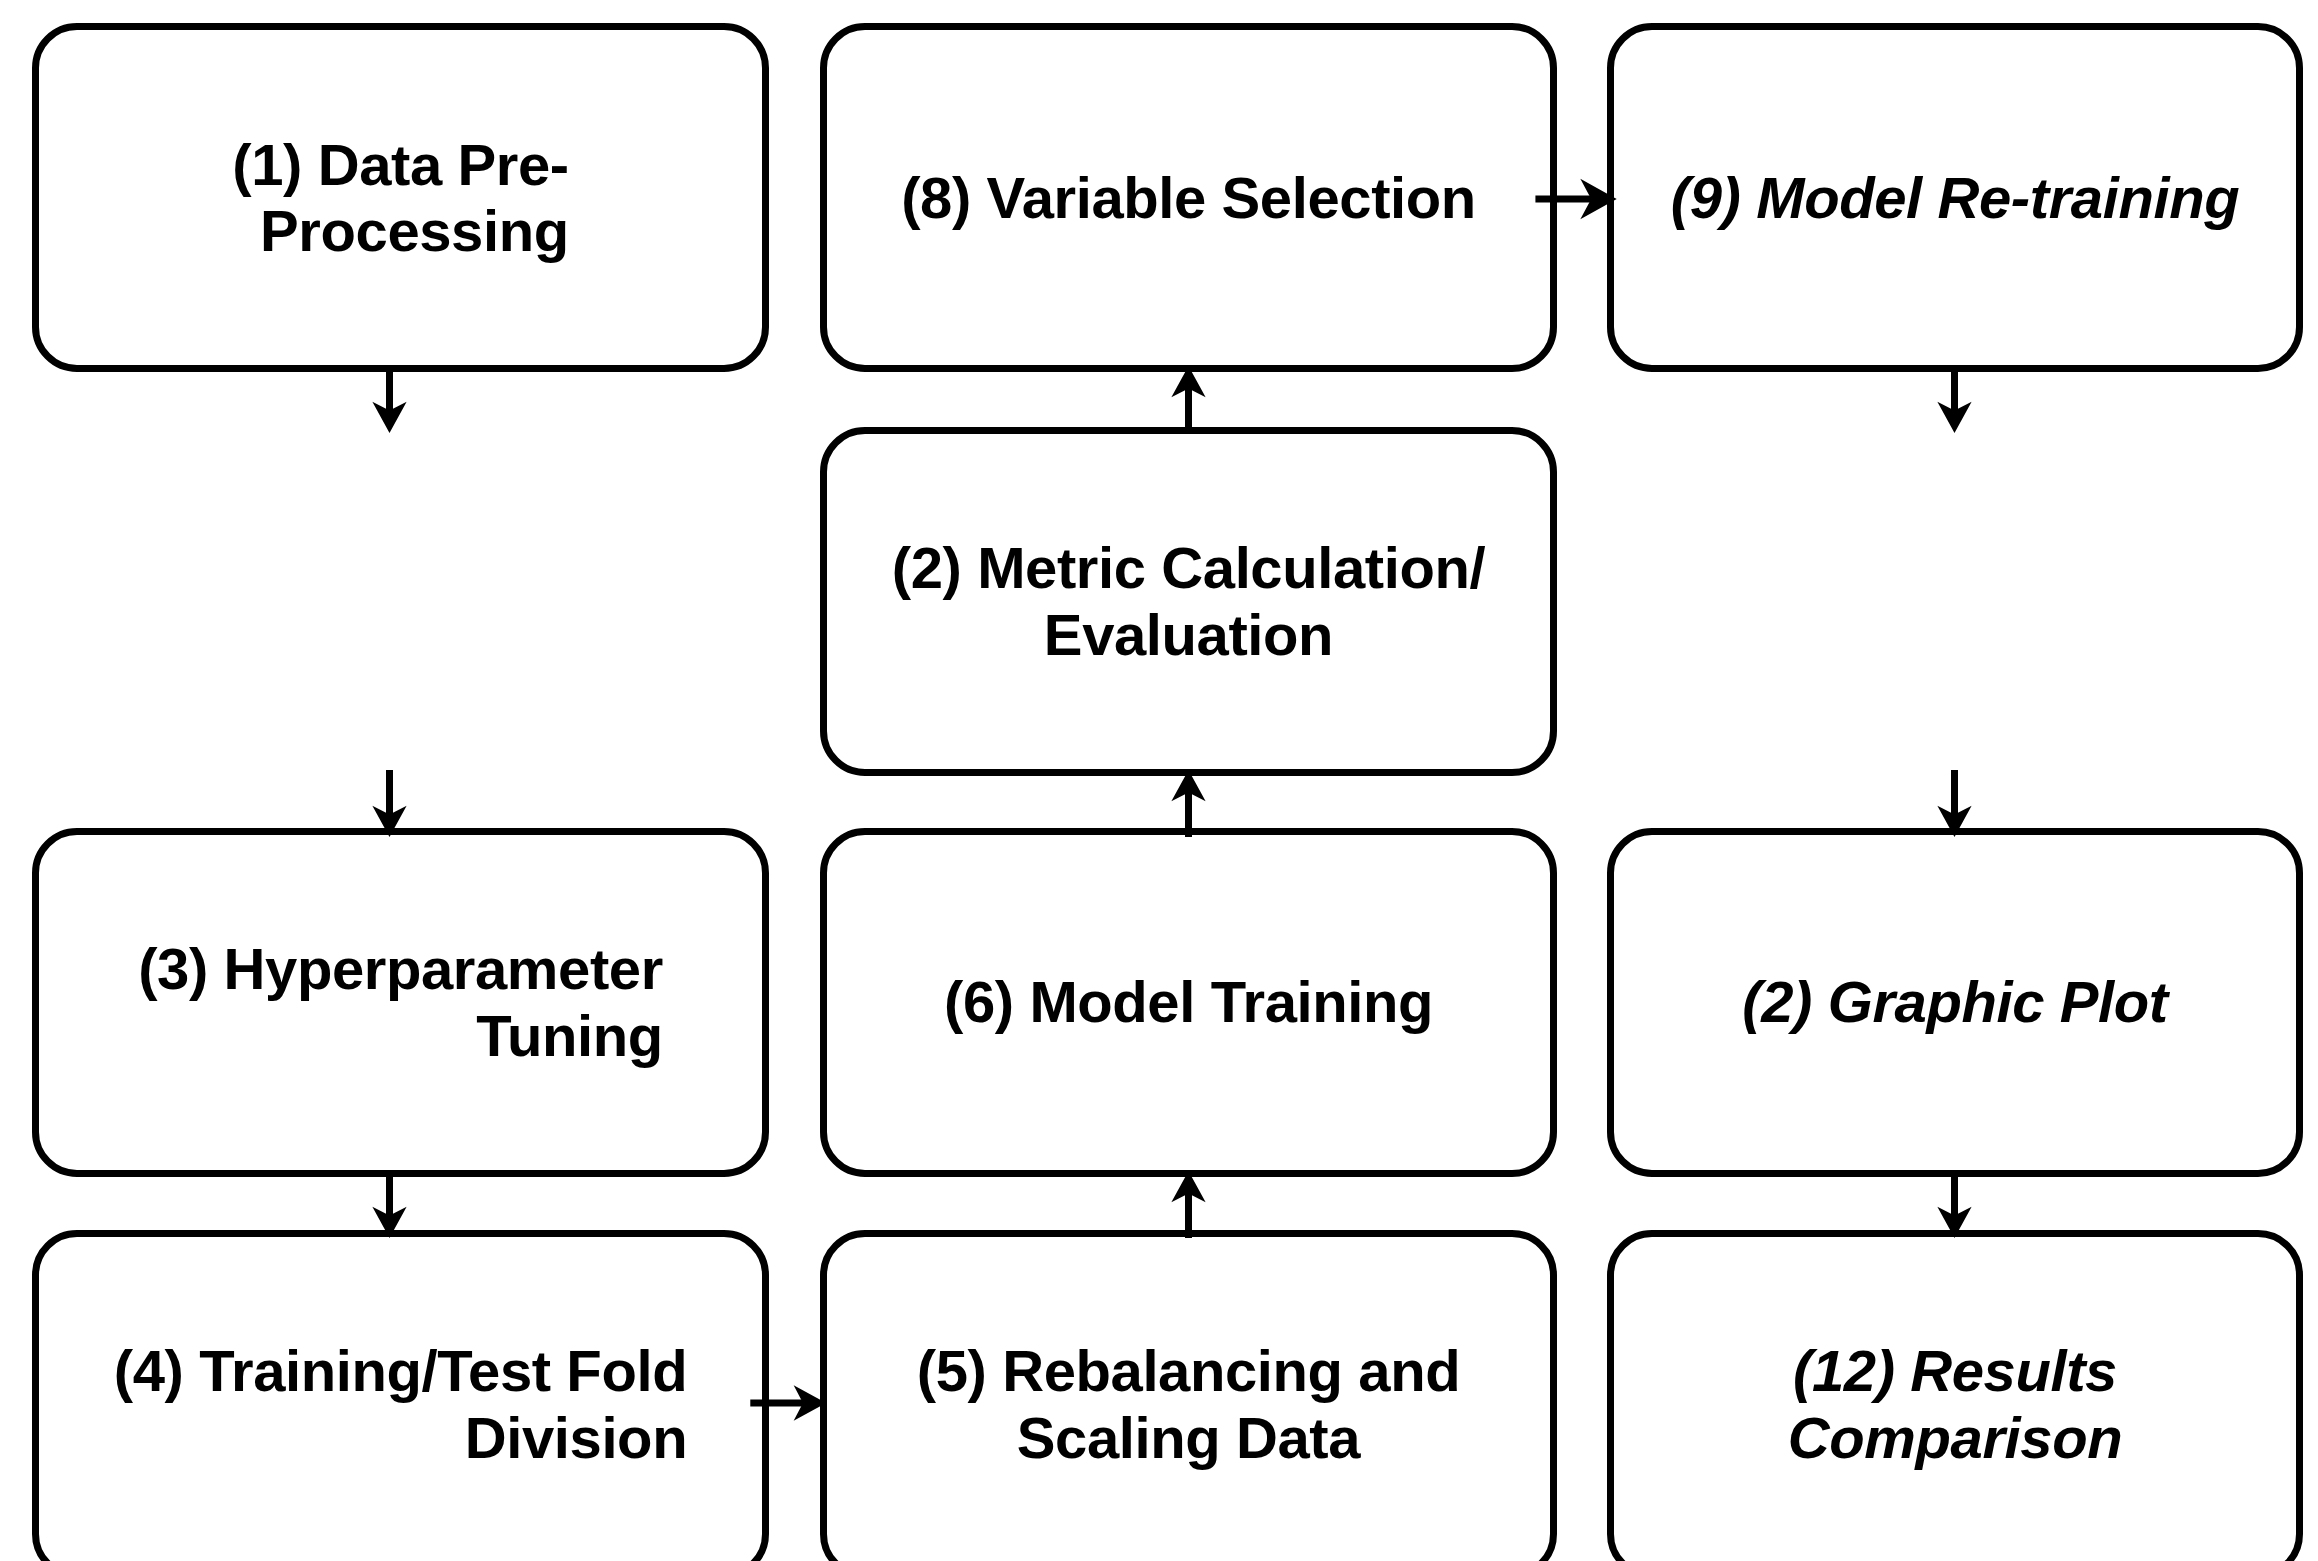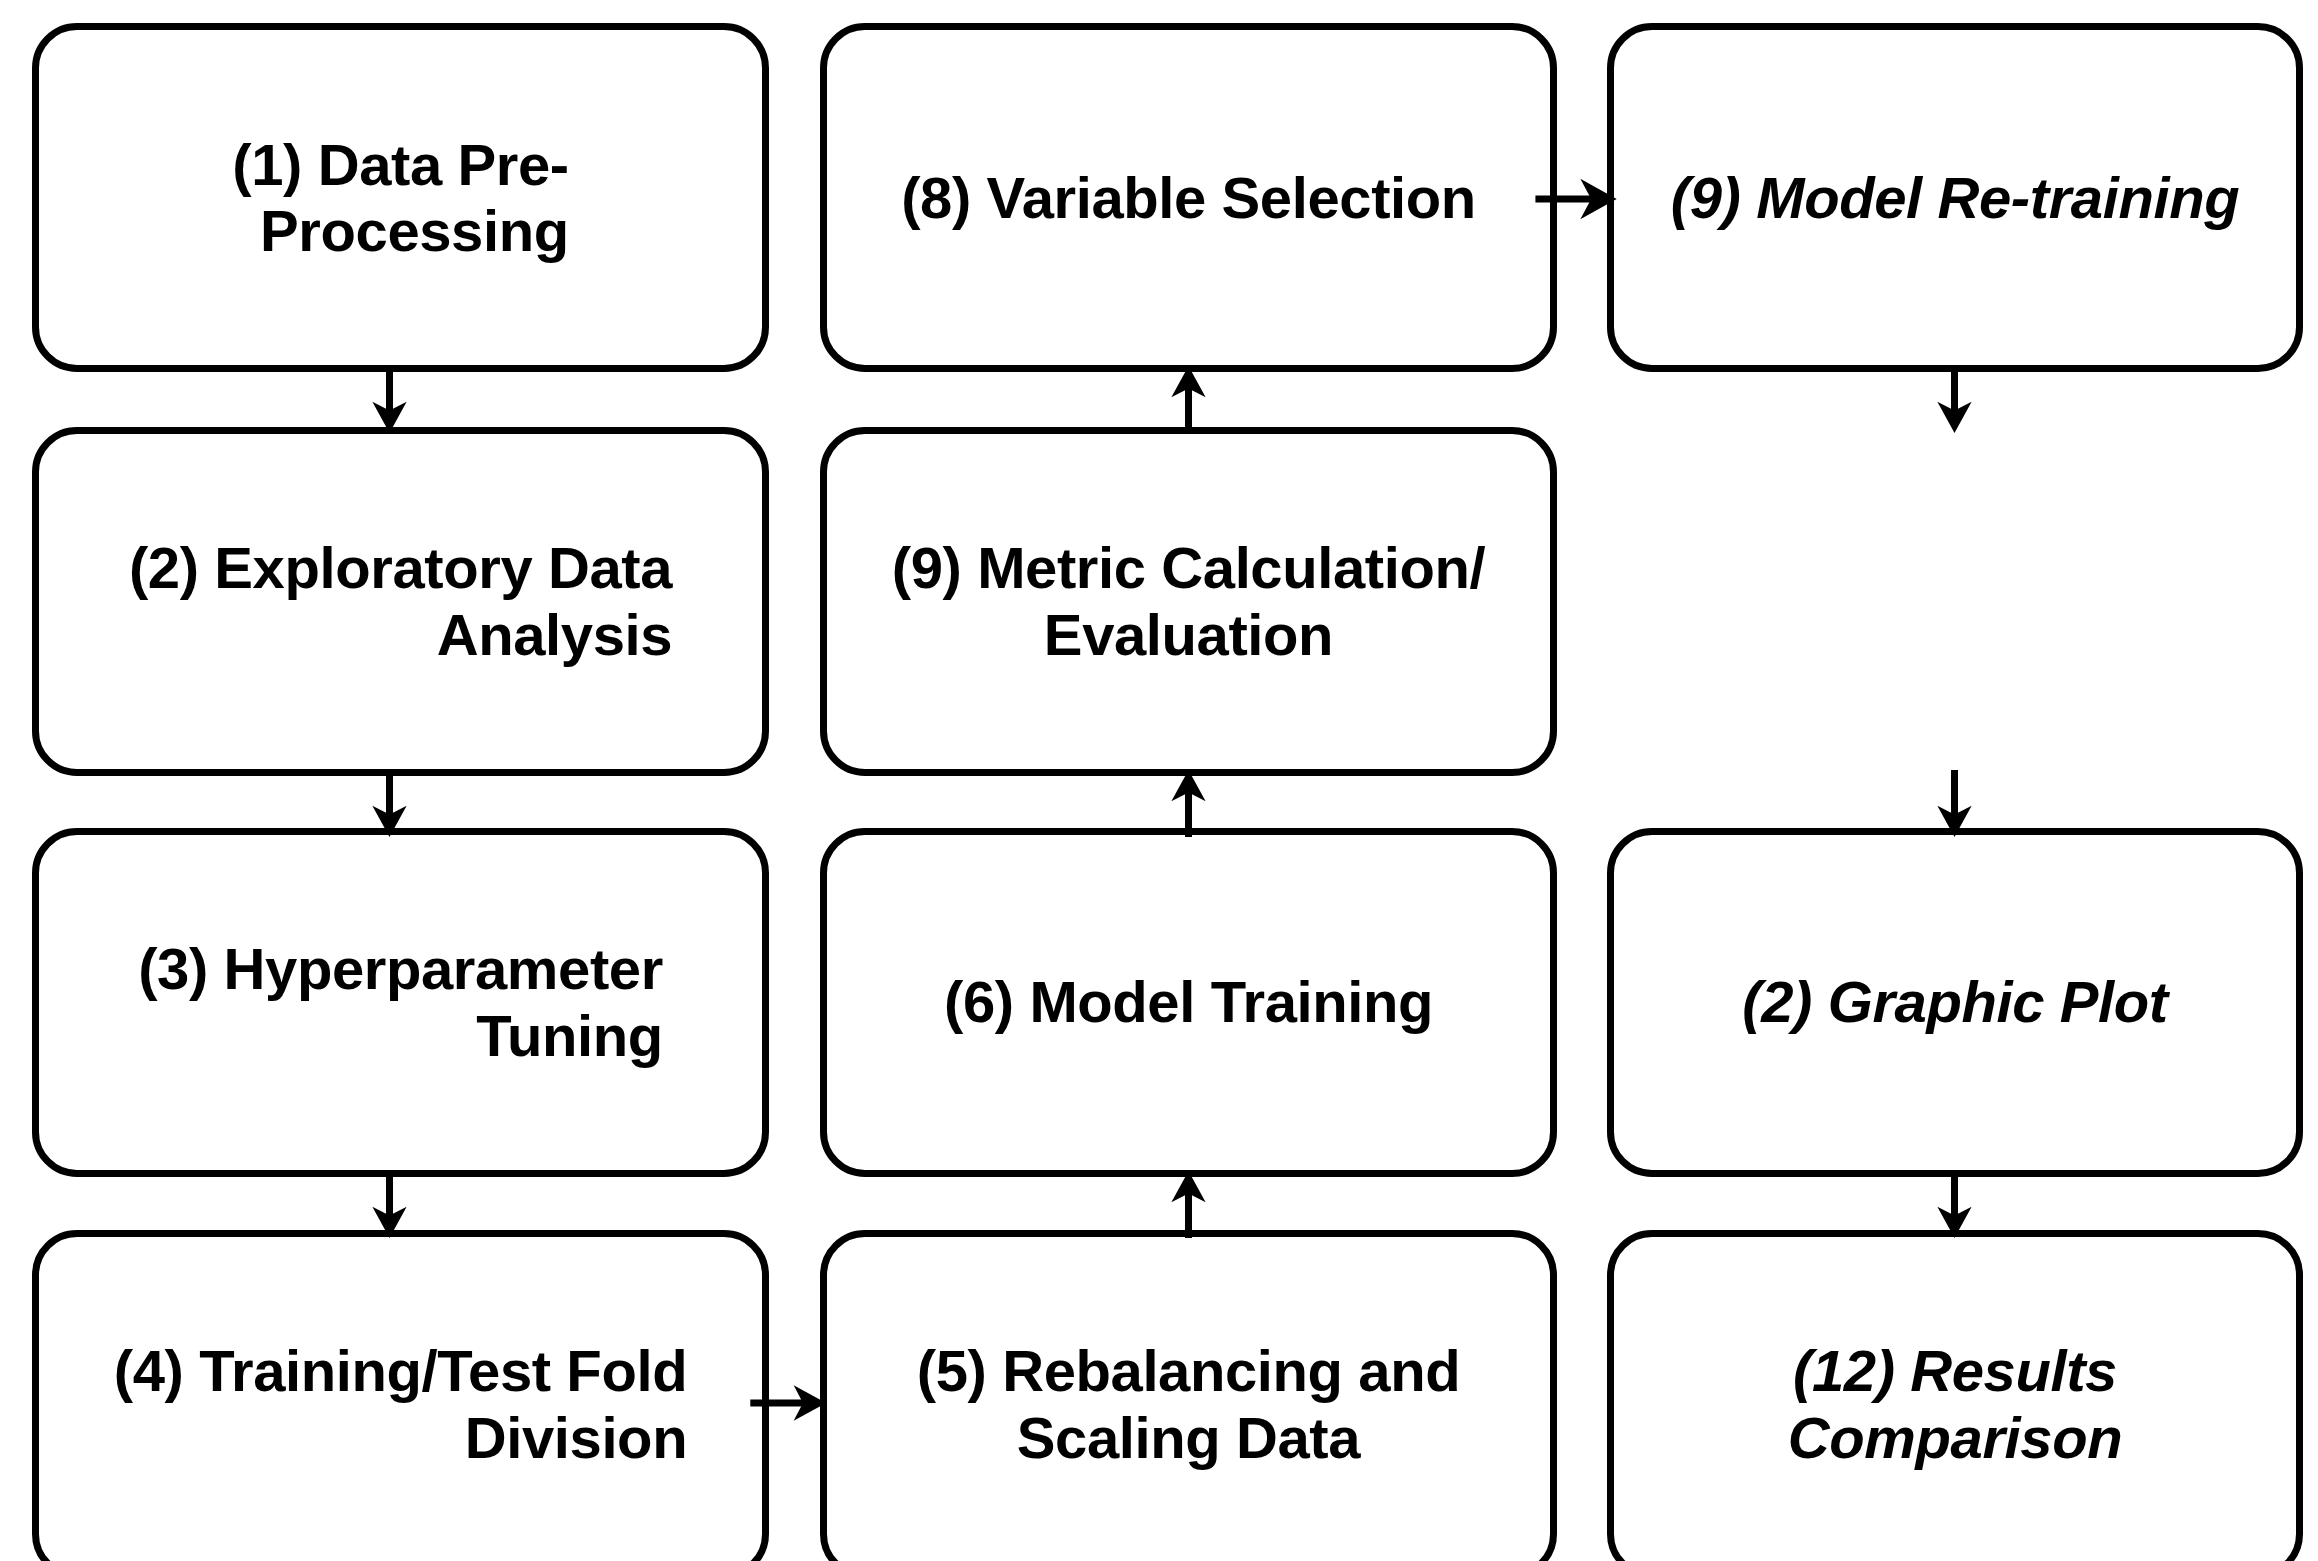--- a/index.html
+++ b/index.html
@@ -62,41 +62,37 @@
 </head>
 <body>
 
 <div id="canvas">
 
   <div class="node c1 r1">
     <span class="node-label">(1) Data Pre-
 Processing</span>
   </div>
 
-  <div class="node c1 r2">
-    <span class="node-label">(2) Exploratory Data
-Analysis</span>
-  </div>
 
   <div class="node c1 r3">
     <span class="node-label">(3) Hyperparameter
 Tuning</span>
   </div>
 
   <div class="node c1 r4">
     <span class="node-label">(4) Training/Test Fold
 Division</span>
   </div>
 
   <div class="node c2 r1">
     <span class="node-label">(8) Variable Selection</span>
   </div>
 
   <div class="node c2 r2">
-    <span class="node-label">(9) Metric Calculation/
+    <span class="node-label">(2) Metric Calculation/
 Evaluation</span>
   </div>
 
   <div class="node c2 r3">
     <span class="node-label">(6) Model Training</span>
   </div>
 
   <div class="node c2 r4">
     <span class="node-label">(5) Rebalancing and
 Scaling Data</span>

